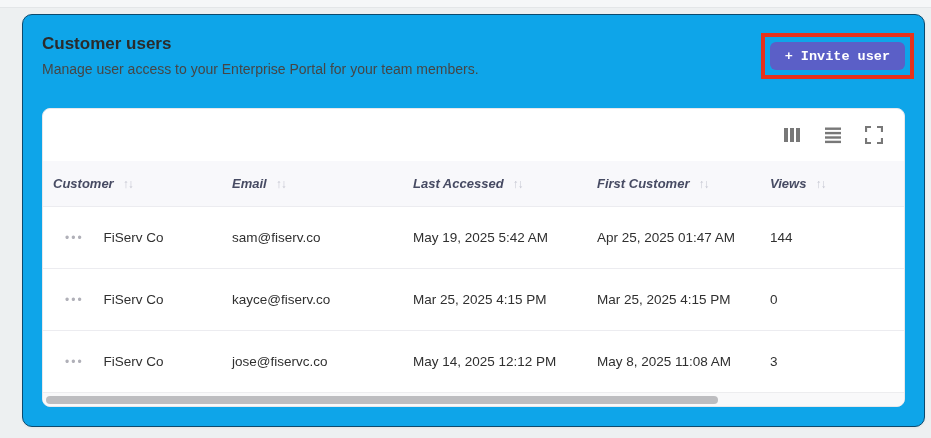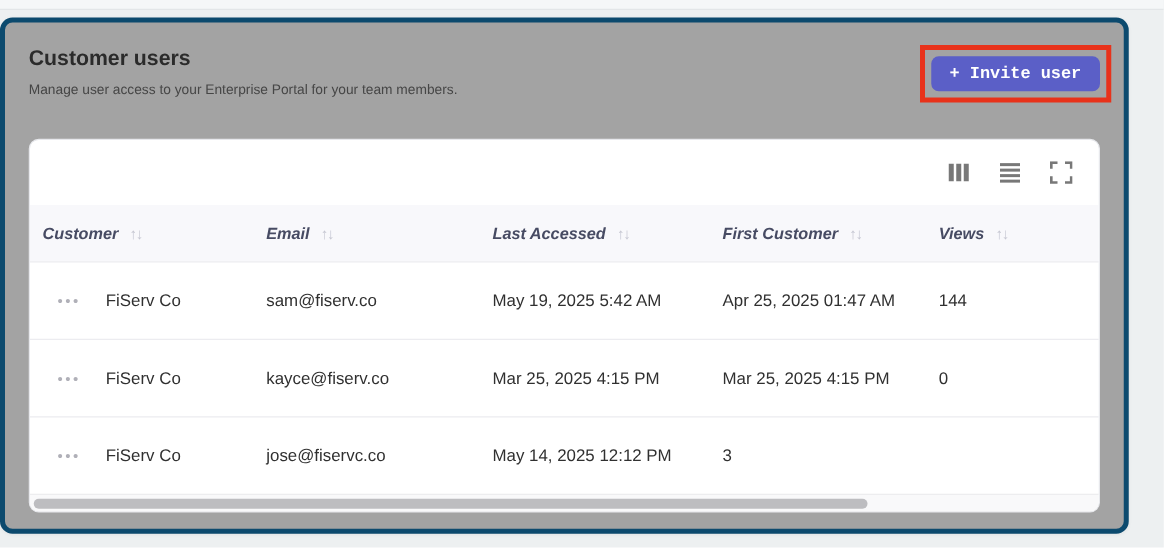--- a/index.html
+++ b/index.html
@@ -9,34 +9,34 @@
     font-family: "Liberation Sans", sans-serif;
     position: relative;
     overflow: hidden;
   }
   .top-strip {
     position: absolute; top: 0; left: 0; right: 0;
     height: 8px; background: #f5f7f8;
     border-bottom: 1px solid #e3e6e8;
   }
   .card {
-    position: absolute; top: 14px; left: 0;
+    position: absolute; top: 14px; left: 22px;
     width: 903px; height: 413px;
-    background: #a3a3a3;
-    border: 4px solid #0c4a6e;
+    background: #0ea5e9;
+    border: 1px solid #0c4a6e;
     border-radius: 10px;
     box-shadow: 0 1px 3px rgba(0,0,0,0.05);
   }
   .card-header {
     display: flex; justify-content: space-between; align-items: flex-start;
     padding: 17px 19px 0 19px;
     height: 93px;
   }
   .page-title { font-size: 17px; font-weight: 700; color: #2b2b2b; line-height: 24px; }
-  .page-subtitle { font-size: 11px; color: #464646; line-height: 20px; margin-top: 3px; }
+  .page-subtitle { font-size: 14px; color: #464646; line-height: 20px; margin-top: 3px; }
   .highlight-box {
     border: 4px solid #e8321a;
     padding: 5px;
     margin: 1px -9px 0 0;
   }
   .invite-btn {
     background: #5b5fc7;
     color: #ffffff;
     font-family: Liberation Mono, monospace;
     font-size: 13.5px; font-weight: 700;
@@ -188,20 +188,21 @@
       <div>0</div>
     </div>
 
     <div class="trow">
       <div class="cell-first">
         <span class="row-menu">•••</span>
         <span>FiServ Co</span>
       </div>
       <div>jose@fiservc.co</div>
       <div>May 14, 2025 12:12 PM</div>
+      <div>May 8, 2025 11:08 AM</div>
       <div>3</div>
     </div>
 
     <div class="scroll-area">
       <div class="scroll-thumb"></div>
     </div>
 
   </div>
 </div>
 

